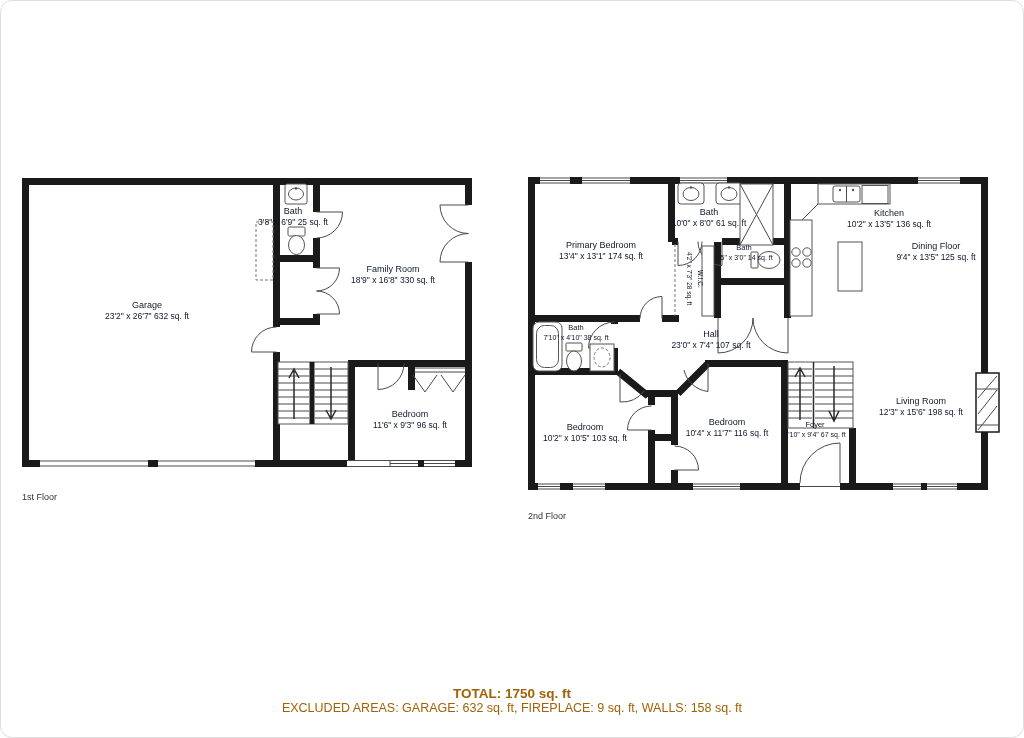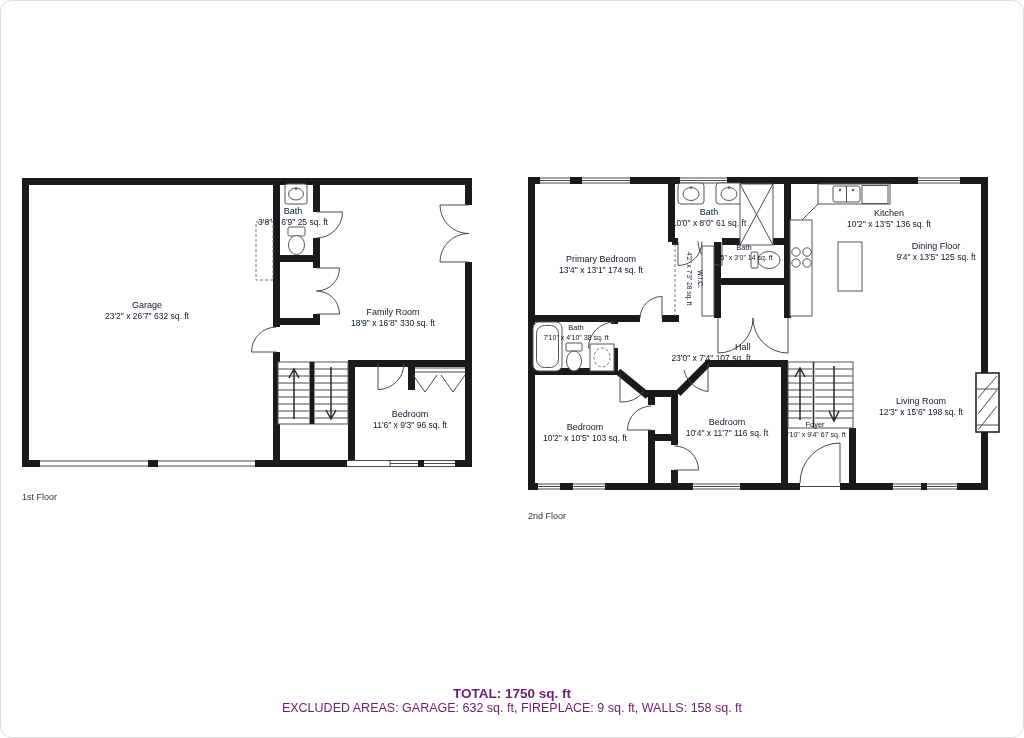--- a/index.html
+++ b/index.html
@@ -18,21 +18,21 @@
   .blk{fill:#1a1a1a;stroke:none;}
   .lbl{position:absolute;transform:translateX(-50%);text-align:center;color:#0f172a;
        display:flex;flex-direction:column;white-space:nowrap;z-index:5;}
   .lbl .nm{font-size:9px;line-height:11px;}
   .lbl .dm{font-size:8.5px;line-height:11px;}
   .lbl.sm .nm{font-size:7.5px;line-height:9.5px;}
   .lbl.sm .dm{font-size:7px;line-height:9.5px;}
   .lbl.vert{flex-direction:row;gap:3px;}
   .lbl.vert span{writing-mode:vertical-rl;font-size:6.5px;line-height:8px;}
   .floor-tag{position:absolute;font-size:9px;color:#333;z-index:5;}
-  .summary{position:absolute;left:0;right:0;top:686px;text-align:center;color:#701a75;z-index:5;}
+  .summary{position:absolute;left:0;right:0;top:686px;text-align:center;color:#a16207;z-index:5;}
   .summary .s-total{font-weight:700;font-size:13.5px;line-height:15px;}
   .summary .s-floors,.summary .s-excluded{font-size:12.5px;line-height:14.5px;}
 </style>
 </head>
 <body>
 
 <div class="canvas">
 <div class="frame"></div>
 
 <svg width="1024" height="738" viewBox="0 0 1024 738">
@@ -245,30 +245,30 @@
 </svg>
 
 <div class="lbl" style="left:147px;top:300px;">
   <span class="nm">Garage</span>
   <span class="dm">23'2" x 26'7" 632 sq. ft</span>
 </div>
 <div class="lbl" style="left:293px;top:206px;">
   <span class="nm">Bath</span>
   <span class="dm">3'8" x 6'9" 25 sq. ft</span>
 </div>
-<div class="lbl" style="left:393px;top:264px;margin-top:43px;">
+<div class="lbl" style="left:393px;top:264px;">
   <span class="nm">Family Room</span>
   <span class="dm">18'9" x 16'8" 330 sq. ft</span>
 </div>
 <div class="lbl" style="left:410px;top:409px;">
   <span class="nm">Bedroom</span>
   <span class="dm">11'6" x 9'3" 96 sq. ft</span>
 </div>
 
-<div class="lbl" style="left:601px;top:254px;">
+<div class="lbl" style="left:601px;top:240px;">
   <span class="nm">Primary Bedroom</span>
   <span class="dm">13'4" x 13'1" 174 sq. ft</span>
 </div>
 <div class="lbl" style="left:709px;top:207px;">
   <span class="nm">Bath</span>
   <span class="dm">10'0" x 8'0" 61 sq. ft</span>
 </div>
 <div class="lbl sm" style="left:744px;top:243px;">
   <span class="nm">Bath</span>
   <span class="dm">5'5" x 3'0" 14 sq. ft</span>
@@ -278,21 +278,21 @@
   <span class="nm">W.I.C.</span>
 </div>
 <div class="lbl" style="left:845px;top:208px;margin-left:44px;">
   <span class="nm">Kitchen</span>
   <span class="dm">10'2" x 13'5" 136 sq. ft</span>
 </div>
 <div class="lbl" style="left:936px;top:241px;">
   <span class="nm">Dining Floor</span>
   <span class="dm">9'4" x 13'5" 125 sq. ft</span>
 </div>
-<div class="lbl" style="left:711px;top:342px;text-align:right;">
+<div class="lbl" style="left:711px;top:329px;">
   <span class="nm">Hall</span>
   <span class="dm">23'0" x 7'4" 107 sq. ft</span>
 </div>
 <div class="lbl sm" style="left:576px;top:323px;">
   <span class="nm">Bath</span>
   <span class="dm">7'10" x 4'10" 38 sq. ft</span>
 </div>
 <div class="lbl" style="left:585px;top:422px;">
   <span class="nm">Bedroom</span>
   <span class="dm">10'2" x 10'5" 103 sq. ft</span>

